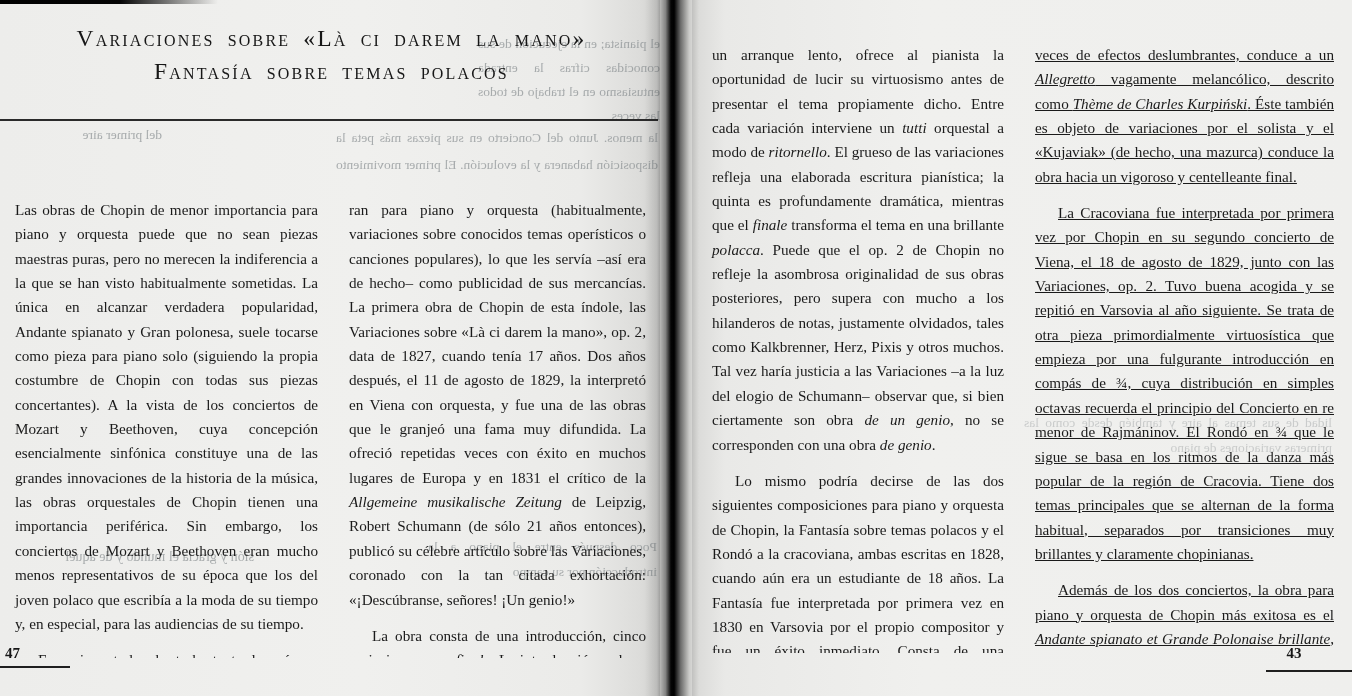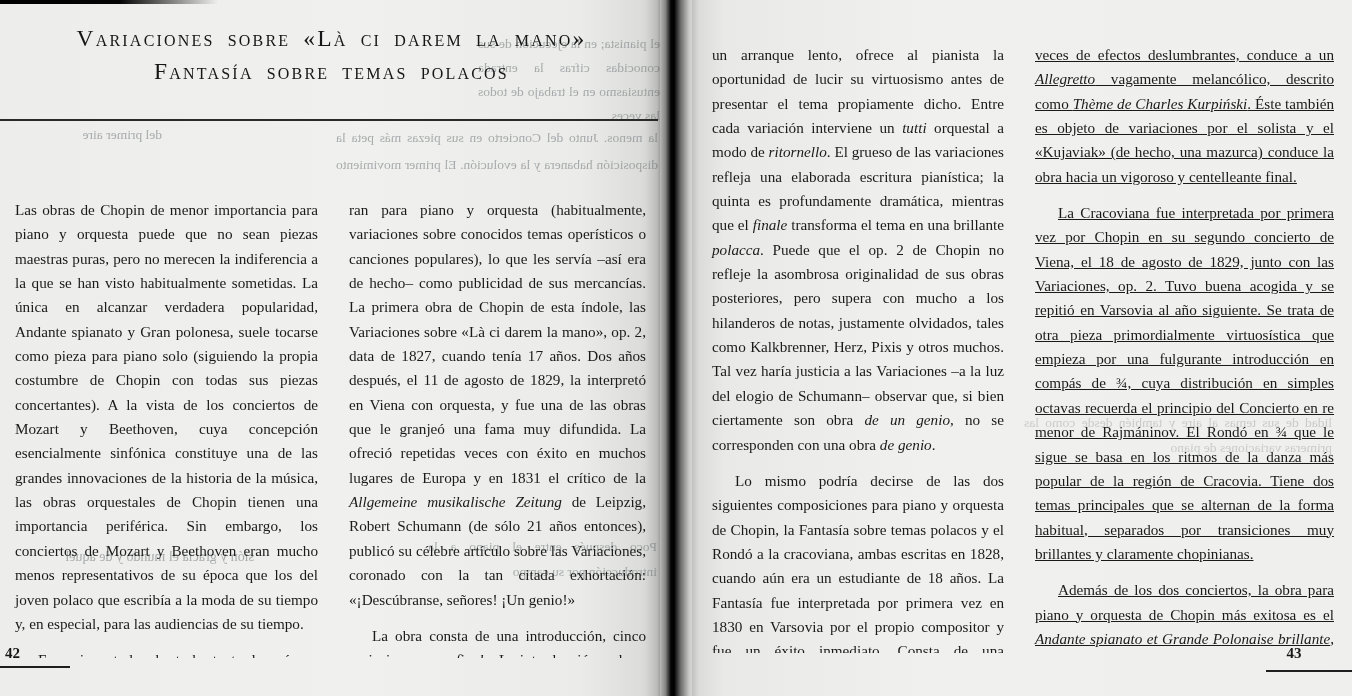--- a/index.html
+++ b/index.html
@@ -81,21 +81,21 @@
 
   <div class="col col-l1">
     <p class="para">Las obras de Chopin de menor importancia para piano y orquesta puede que no sean piezas maestras puras, pero no merecen la indiferencia a la que se han visto habitualmente sometidas. La única en alcanzar verdadera popularidad, Andante spianato y Gran polonesa, suele tocarse como pieza para piano solo (siguiendo la propia costumbre de Chopin con todas sus piezas concertantes). A la vista de los conciertos de Mozart y Beethoven, cuya concepción esencialmente sinfónica constituye una de las grandes innovaciones de la historia de la música, las obras orquestales de Chopin tienen una importancia periférica. Sin embargo, los conciertos de Mozart y Beethoven eran mucho menos representativos de su época que los del joven polaco que escribía a la moda de su tiempo y, en especial, para las audiencias de su tiempo.</p>
     <p class="para indent">En su juventud, y hasta bastante después, se esperaba de los compositores-pianistas de cualquier estilo, como si fuera de cajón, que escribie-</p>
   </div>
   <div class="col col-l2">
     <p class="para">ran para piano y orquesta (habitualmente, variaciones sobre conocidos temas operísticos o canciones populares), lo que les servía –así era de hecho– como publicidad de sus mercancías. La primera obra de Chopin de esta índole, las Variaciones sobre «Là ci darem la mano», op. 2, data de 1827, cuando tenía 17 años. Dos años después, el 11 de agosto de 1829, la interpretó en Viena con orquesta, y fue una de las obras que le granjeó una fama muy difundida. La ofreció repetidas veces con éxito en muchos lugares de Europa y en 1831 el crítico de la <i>Allgemeine musikalische Zeitung</i> de Leipzig, Robert Schumann (de sólo 21 años entonces), publicó su célebre artículo sobre las Variaciones, coronado con la tan citada exhortación: «¡Descúbranse, señores! ¡Un genio!»</p>
     <p class="para indent">La obra consta de una introducción, cinco variaciones y un <i>finale</i>. La introducción se basa fundamentalmente en el primer compás del tema extraído del  de Mozart y, después de</p>
   </div>
 
-  <div class="folio folio-left">42</div>
+  <div class="folio folio-left">47</div>
   <div class="folio-rule folio-rule-left"></div>
 
   <div class="gutter"></div>
   <div class="edge-top-strip"></div>
 
   <section class="page page-right"></section>
 
   <div class="col col-r1">
     <p class="para">un arranque lento, ofrece al pianista la oportunidad de lucir su virtuosismo antes de presentar el tema propiamente dicho. Entre cada variación interviene un <i>tutti</i> orquestal a modo de <i>ritornello</i>. El grueso de las variaciones refleja una elaborada escritura pianística; la quinta es profundamente dramática, mientras que el <i>finale</i> transforma el tema en una brillante <i>polacca</i>. Puede que el op. 2 de Chopin no refleje la asombrosa originalidad de sus obras posteriores, pero supera con mucho a los hilanderos de notas, justamente olvidados, tales como Kalkbrenner, Herz, Pixis y otros muchos. Tal vez haría justicia a las Variaciones –a la luz del elogio de Schumann– observar que, si bien ciertamente son obra <i>de un genio</i>, no se corresponden con una obra <i>de genio</i>.</p>
     <p class="para indent">Lo mismo podría decirse de las dos siguientes composiciones para piano y orquesta de Chopin, la Fantasía sobre temas polacos y el Rondó a la cracoviana, ambas escritas en 1828, cuando aún era un estudiante de 18 años. La Fantasía fue interpretada por primera vez en 1830 en Varsovia por el propio compositor y fue un éxito inmediato. Consta de una introducción lenta que, nuevamente, ofrece la oportunidad de lucimiento virtuosístico, seguida por una melodía inspirada en la letra de la pastorela «Laura y Fión» de Karol Kurpiński. Todo ello, sometido a variaciones a</p>

